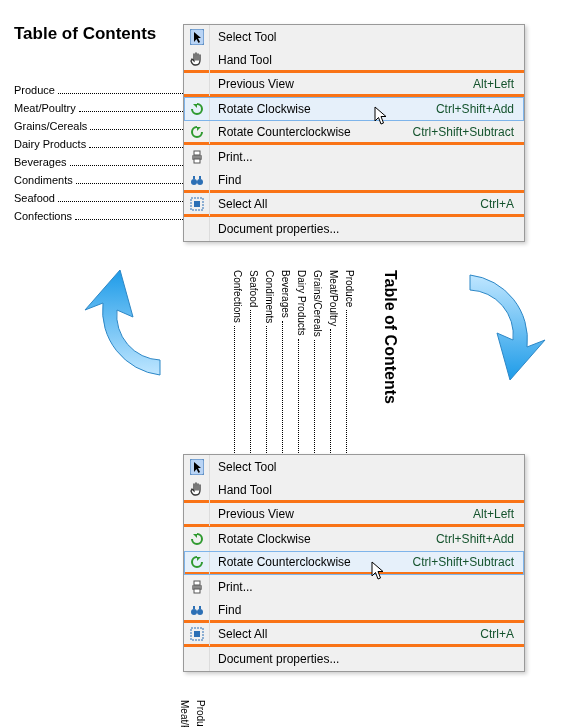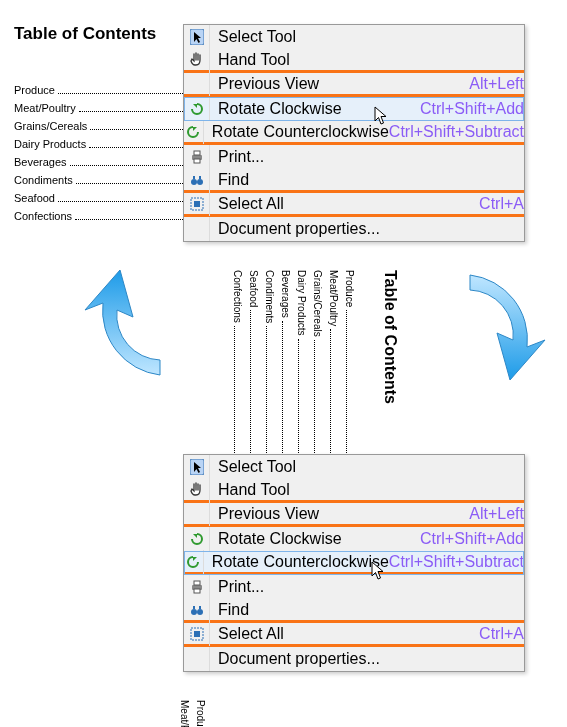--- a/index.html
+++ b/index.html
@@ -17,26 +17,26 @@
   .doc2 .doc-title { margin-bottom: 26px; font-size:16px; }
   .doc2 .toc-line { font-size:10px; margin-bottom:5px; }
   .doc2 .toc-num{display:inline-block;}
 
   
   .doc3-wrap { position:absolute; left:179px; top:700px; width:270px; height:27px; overflow:hidden; }
   .doc3 { transform: rotate(90deg); transform-origin:0 0; position:absolute; left:27px; top:0; width:220px;}
   .doc3 .toc-line { font-size:10px; margin-bottom:5px; }
 
   
-  .ctx-menu { position:absolute; background:#f0f0f0; border:1px solid #999; box-shadow:2px 2px 4px rgba(0,0,0,.2); font-size:16px; width:342px; }
+  .ctx-menu { position:absolute; background:#f0f0f0; border:1px solid #999; box-shadow:2px 2px 4px rgba(0,0,0,.2); font-size:12px; width:342px; }
   .ctx-row { display:flex; align-items:center; height:24px; }
   .ctx-row.sep-after { border-bottom:3px solid #f97316; }
   .ctx-ico { width:26px; height:24px; display:flex; align-items:center; justify-content:center; border-right:1px solid #dcdcdc; }
   .ctx-label { flex:1; padding-left:8px; white-space:nowrap; }
-  .ctx-short { color:#8b5cf6; white-space:nowrap; }
+  .ctx-short { padding-right:10px; color:#14532d; white-space:nowrap; }
   .ctx-row.highlight { background:#e6f0fa; outline:1px solid #7eb4ea; outline-offset:-1px;}
   .ctx1 { left:183px; top:24px; }
   .ctx2 { left:183px; top:454px; }
 
   
   .cursor { position:absolute; width:16px; height:22px; pointer-events:none;}
   .cursor svg{display:block;}
 
   
   .big-arrow { position:absolute; }

